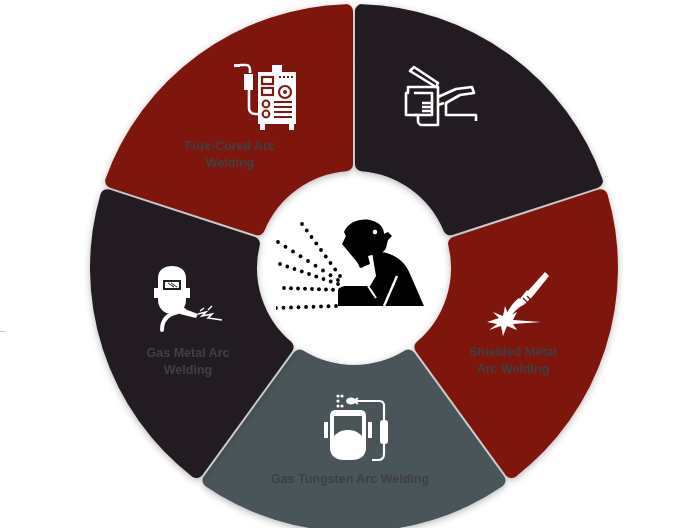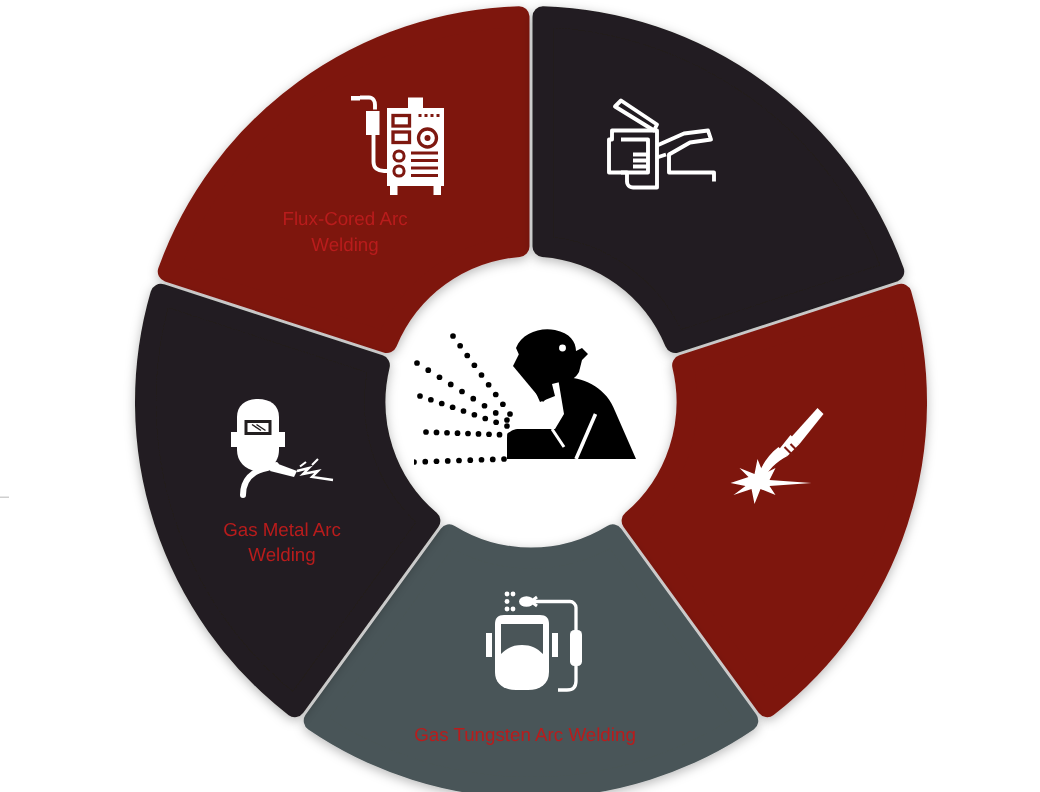--- a/index.html
+++ b/index.html
@@ -1,20 +1,20 @@
 <!DOCTYPE html>
 <html><head>
 <meta charset="utf-8">
 <style>
   html, body { margin:0; padding:0; background:#ffffff; }
   body { width:693px; height:528px; position:relative; overflow:hidden;
          font-family:"Liberation Sans", "DejaVu Sans", sans-serif; }
   #stage { position:absolute; left:0; top:0; width:693px; height:528px; }
-  .label { position:absolute; color:#b91c1c; font-size:12.5px; line-height:17px;
-           text-align:center; white-space:pre-line; transform:translate(-50%, 0); }
+  .label { position:absolute; color:#404040; font-size:12.5px; line-height:17px;
+           text-align:center; white-space:pre-line; transform:translate(-50%, 0);font-weight:bold; }
   .icon { position:absolute; }
   .tick { position:absolute; left:0; top:331px; width:6px; height:1px; background:#cfcfcf; }
 </style>
 </head>
 <body>
 
 <div id="stage">
   <div class="tick"></div>
 
   <svg id="ring" width="693" height="528" viewBox="0 0 693 528" style="position:absolute;left:0;top:0">
@@ -158,16 +158,18 @@
     <rect x="15" y="18" width="14" height="6" fill="#fff"></rect>
     <path d="M18 19 L24 23 M21 19 L27 23" stroke="#231f20" stroke-width="1"></path>
     <path d="M12 66 C12 56 18 50 28 48 L34 46" fill="none" stroke="#fff" stroke-width="4" stroke-linecap="round"></path>
     <path d="M32 44 L48 50 L46 54 L30 50 Z" fill="#fff"></path>
     <path d="M48 50 L56 48 L52 52 L62 50 L58 54 L72 56" fill="none" stroke="#fff" stroke-width="1.6"></path>
     <path d="M50 47 L54 44 M58 46 L62 42" stroke="#fff" stroke-width="1.4"></path>
   </svg>
 
   <div class="label" style="left:230px;top:138px">Flux-Cored Arc
 Welding</div>
-  <div class="label" style="left:350px;top:482px">Gas Tungsten Arc Welding</div>
+  <div class="label" style="left:513px;top:344px">Shielded Metal
+Arc Welding</div>
+  <div class="label" style="left:350px;top:471px">Gas Tungsten Arc Welding</div>
   <div class="label" style="left:188px;top:345px">Gas Metal Arc
 Welding</div>
 </div>
 
 </body></html>

